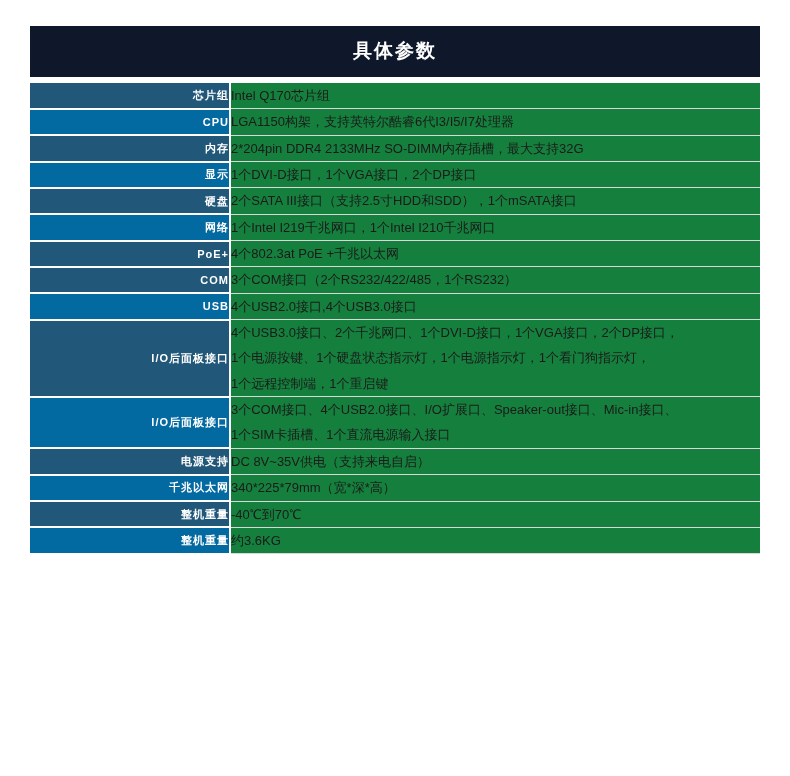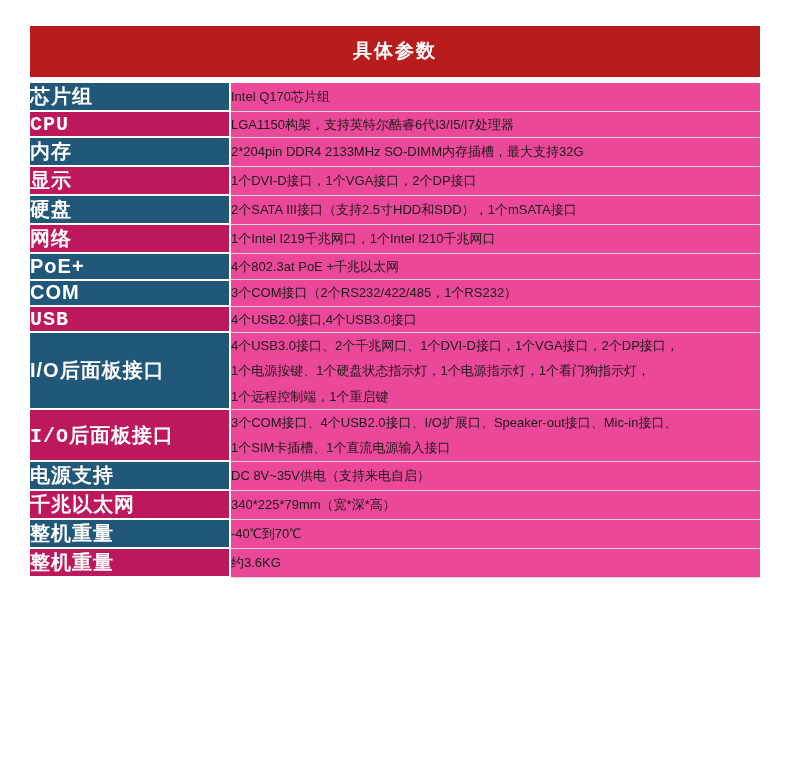--- a/index.html
+++ b/index.html
@@ -13,65 +13,65 @@
     font-family: "Liberation Sans", sans-serif;
     color: #111111;
   }
   .spec-wrap {
     width: 730px;
     margin: 0 auto;
     padding-top: 26px;
     box-sizing: border-box;
   }
   .spec-title {
-    background: #b91c1c;
+    background: #0f172a;
     color: #ffffff;
     font-size: 19px;
     font-weight: bold;
     text-align: center;
     padding: 12px 0 13px 0;
     letter-spacing: 2px;
   }
   table.spec-table {
     width: 100%;
     border-collapse: collapse;
     table-layout: fixed;
     margin-top: 6px;
   }
   table.spec-table td {
     vertical-align: middle;
     padding: 0;
   }
   td.label {
     width: 200px;
-    text-align: left;
+    text-align: right;
     color: #ffffff;
-    font-size: 20px;
+    font-size: 11px;
     font-weight: bold;
     letter-spacing: 1px;
     border-bottom: 2px solid #ffffff;
     border-right: 2px solid #ffffff;
     padding: 9px 6px;
     box-sizing: border-box;
   }
   td.value {
-    background: #ec4899;
+    background: #15803d;
     color: #1a1a1a;
     font-size: 13px;
     line-height: 1.95;
     padding: 9px 0 9px 12px;
     border-bottom: 1px solid #d8d8d8;
     box-sizing: border-box;
   }
   td.value .line {
     display: block;
     white-space: nowrap;
   }
   .tone-a { background: #215779; }
-  .tone-b { background: #be185d; font-family: Liberation Mono, monospace; }
+  .tone-b { background: #0369a1; }
 </style>
 </head>
 <body>
 
 <div class="spec-wrap">
   <div class="spec-title">具体参数</div>
   <table class="spec-table">
     <tbody>
         <tr>
           <td class="label tone-a">芯片组</td>

